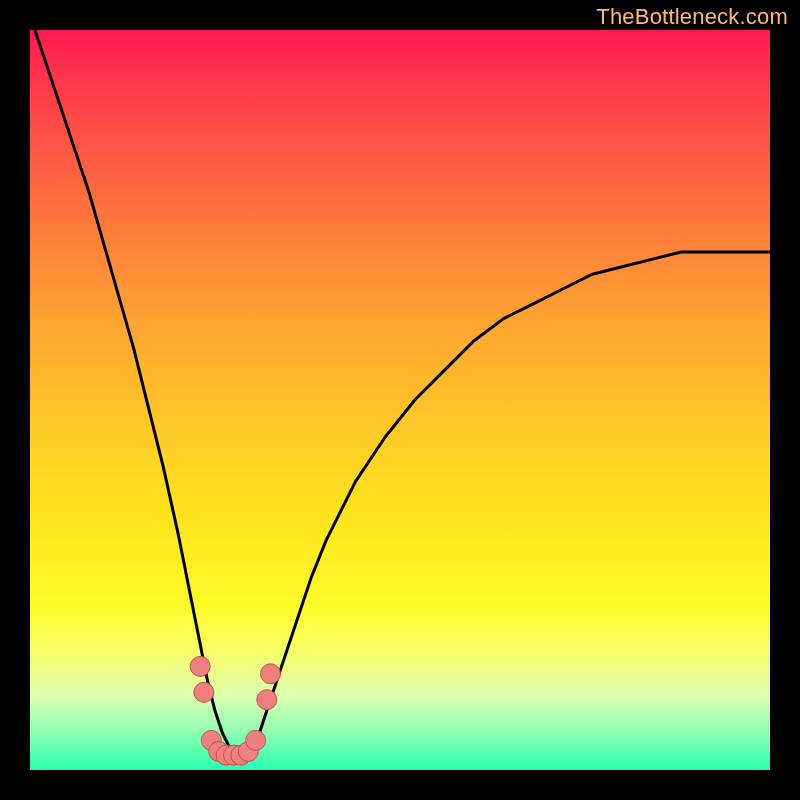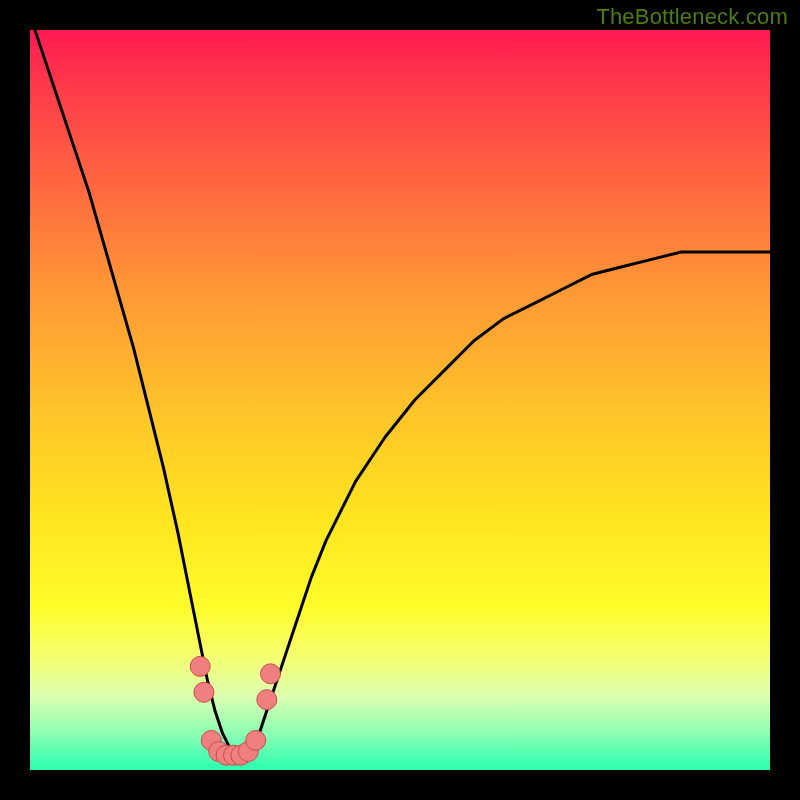--- a/index.html
+++ b/index.html
@@ -38,21 +38,21 @@
       #f7ff68 84%,
       #dcffb0 90%,
       #8dffb4 95%,
       #2affb0 100%
     );
   }
   .watermark {
     position: absolute;
     top: 4px;
     right: 12px;
-    color: #4d7c0f;
+    color: #fdba74;
     font-size: 22px;
     font-weight: 500;
     letter-spacing: 0.2px;
     user-select: none;
   }
   svg.curve-layer {
     position: absolute;
     left: 0;
     top: 0;
     width: 740px;

